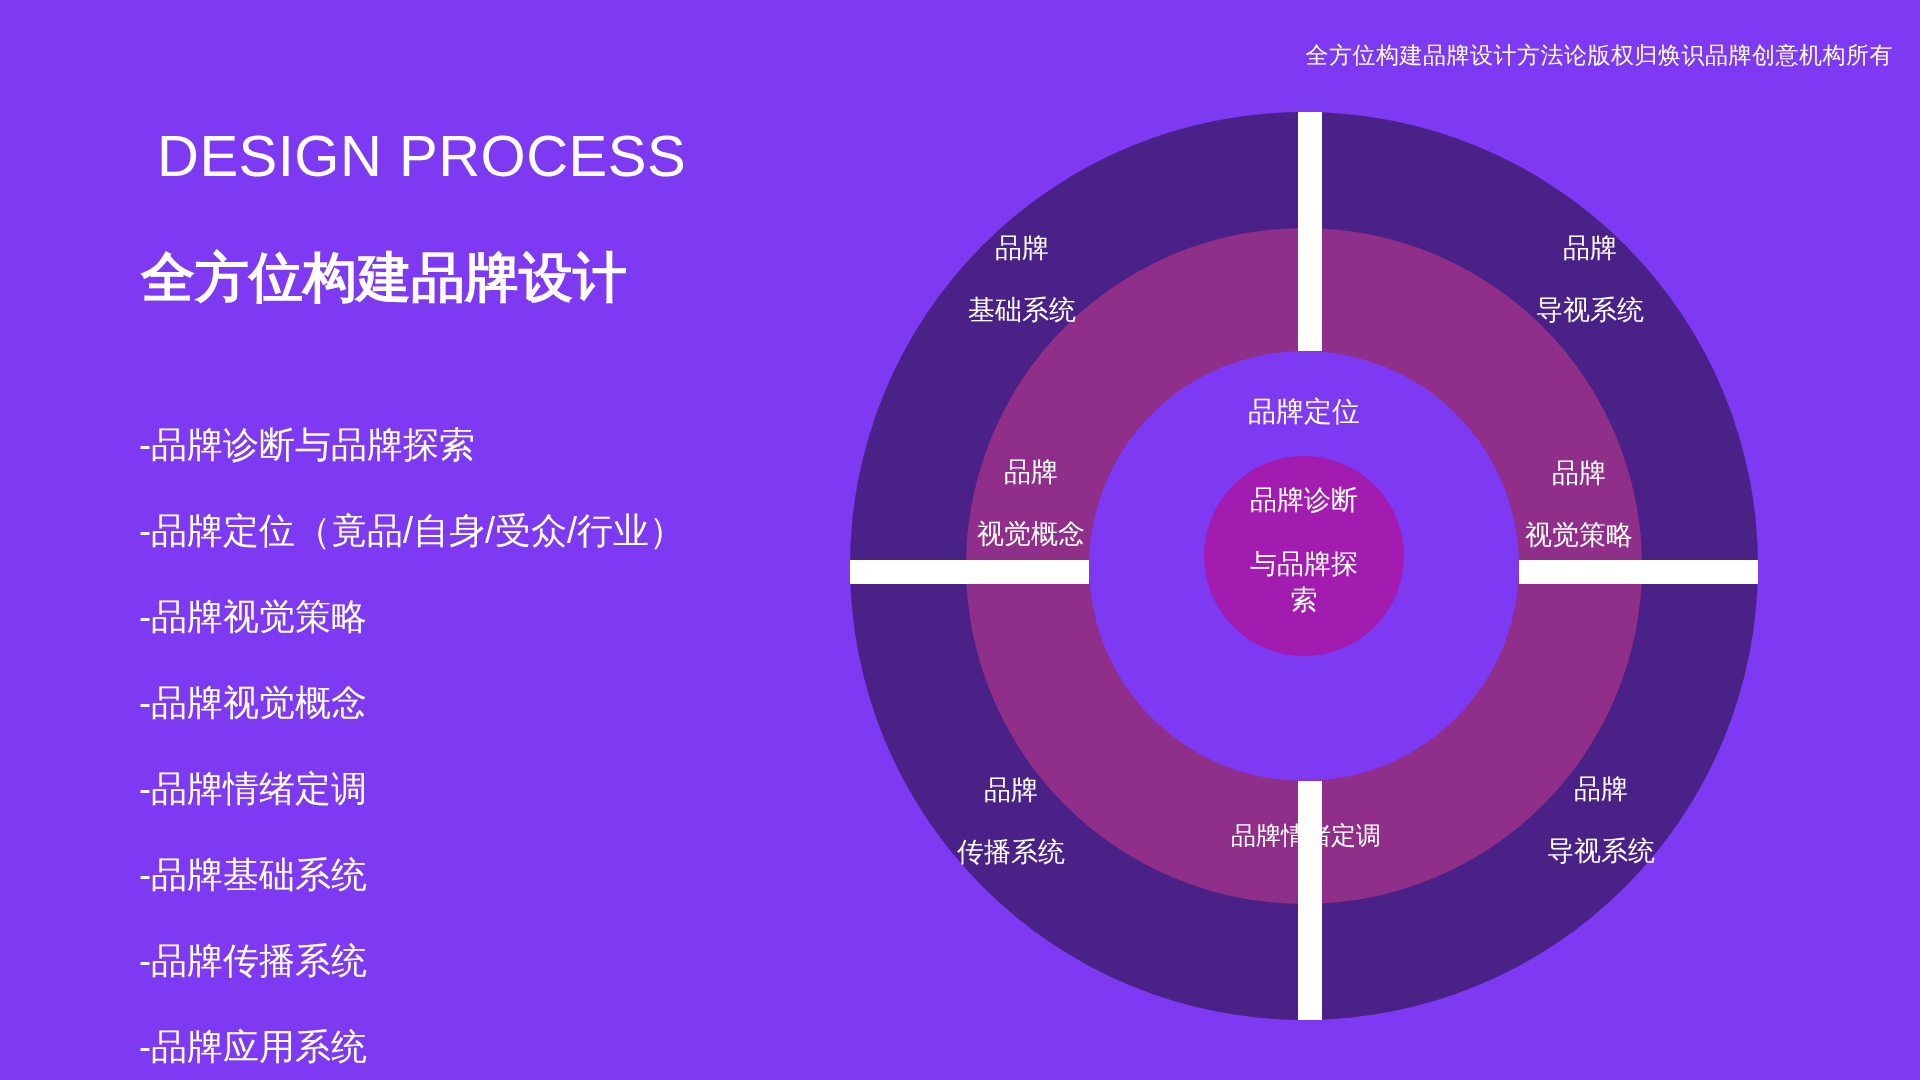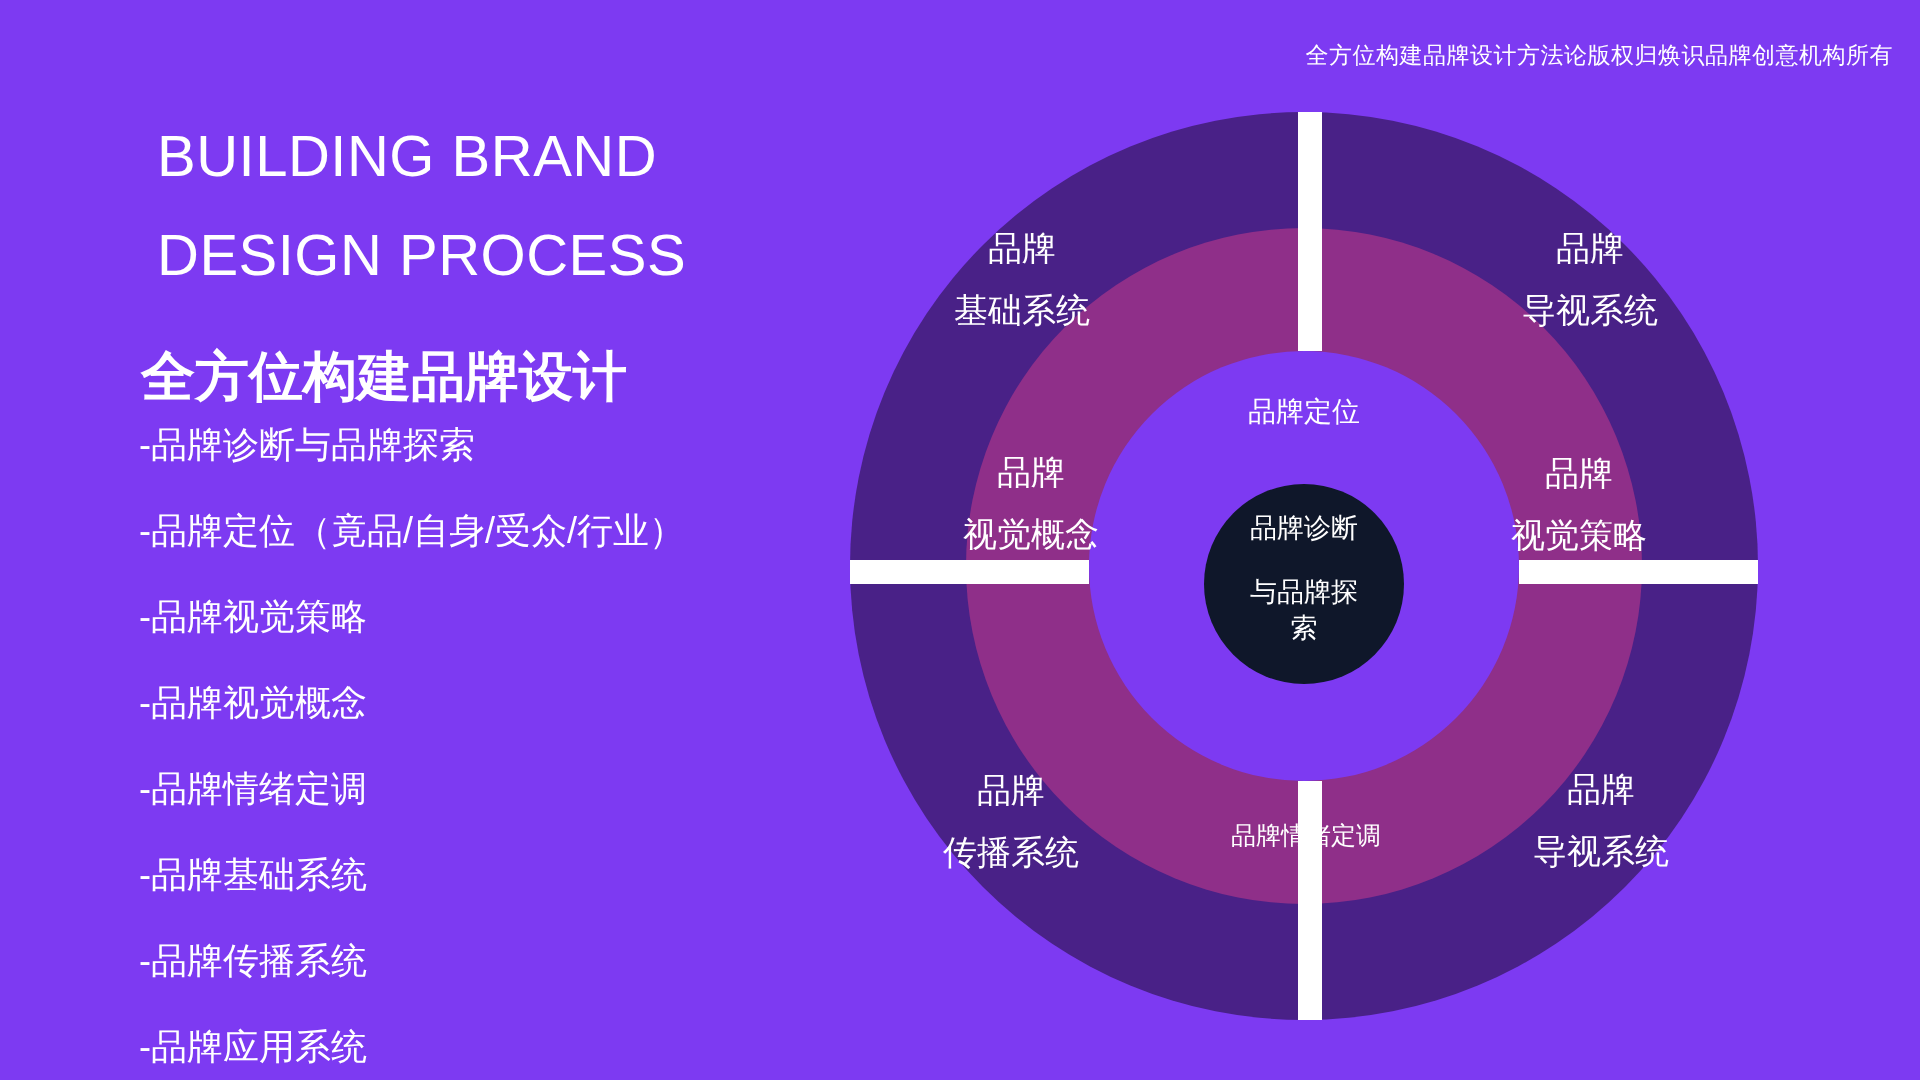--- a/index.html
+++ b/index.html
@@ -45,37 +45,37 @@
   }
   .ring-middle {
     position: absolute; left: 116px; top: 116px; width: 676px; height: 676px;
     border-radius: 50%; background: #8F2F89;
   }
   .inner-area {
     position: absolute; left: 239px; top: 239px; width: 430px; height: 430px;
     border-radius: 50%; background: #7D3AF2;
   }
   .center-circle {
-    position: absolute; left: 354px; top: 372px; width: 200px; height: 200px;
-    border-radius: 50%; background: #0f172a;
+    position: absolute; left: 354px; top: 344px; width: 200px; height: 200px;
+    border-radius: 50%; background: #a21caf;
     display: flex; align-items: center; justify-content: center;
   }
   .divider { position: absolute; background: #FFFFFF; }
   .divider-v { width: 11px; left: 448px; height: 239px; }
   .divider-v.top { top: 0; }
   .divider-v.bottom { top: 669px; }
   .divider-h { height: 11px; top: 448px; width: 239px; }
   .divider-h.left { left: 0; }
   .divider-h.right { left: 669px; }
 
   .seg-label {
     position: absolute; transform: translate(-50%, -50%);
     text-align: center; color: #FFFFFF; font-weight: 500; white-space: nowrap;
   }
-  .seg-label.two-line { font-size: 34px; line-height: 34px; }
+  .seg-label.two-line { font-size: 27px; line-height: 34px; }
   .lbl-foundation { left: 172px; top: 167px; }
   .lbl-application { left: 740px; top: 167px; }
   .lbl-spread { left: 161px; top: 709px; }
   .lbl-guide { left: 751px; top: 708px; }
   .lbl-concept { left: 181px; top: 391px; }
   .lbl-strategy { left: 729px; top: 392px; }
   .lbl-positioning { left: 454px; top: 300px; font-size: 28px; }
   .lbl-emotion { left: 456px; top: 723px; font-size: 25px; }
   .center-text {
     text-align: center; color: #FFFFFF; font-weight: 500;
@@ -84,21 +84,20 @@
 </style>
 </head>
 <body>
 
 <div class="stage">
 
   <div class="copyright">全方位构建品牌设计方法论版权归焕识品牌创意机构所有</div>
 
   <div class="header">
     <div class="title-en">
-      <div>BUILDING BRAND</div>
       <div>DESIGN PROCESS</div>
     </div>
     <div class="title-zh">全方位构建品牌设计</div>
   </div>
 
   <div class="process-list">
     <div class="process-item">-品牌诊断与品牌探索</div>
     <div class="process-item">-品牌定位（竟品/自身/受众/行业）</div>
     <div class="process-item">-品牌视觉策略</div>
     <div class="process-item">-品牌视觉概念</div>

